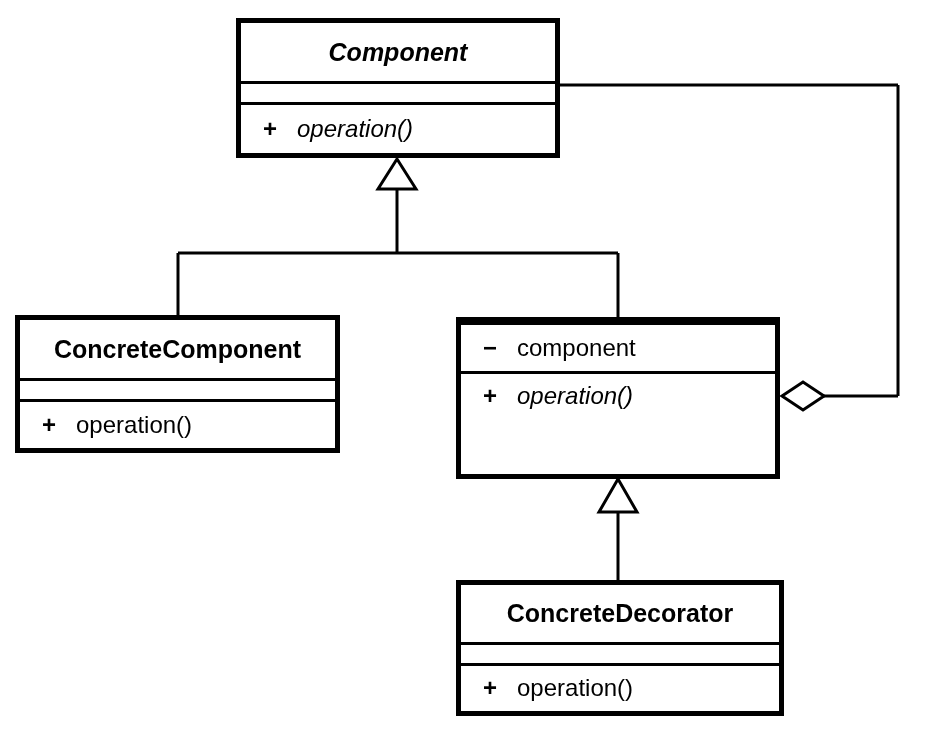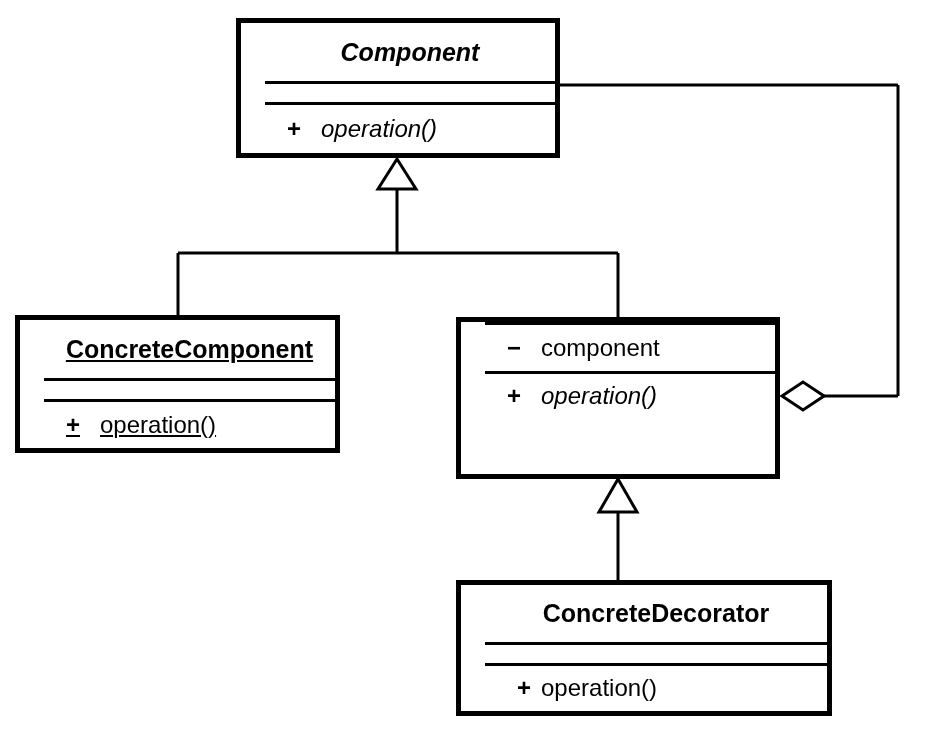--- a/index.html
+++ b/index.html
@@ -28,21 +28,20 @@
     box-sizing: border-box;
     background: #ffffff;
     border: 5px solid #000000;
     z-index: 5;
   }
   .compartment {
     box-sizing: border-box;
     background: #ffffff;
     display: flex;
     align-items: center;
-    margin-left: 24px;
   }
   .compartment.name-comp {
     justify-content: center;
   }
   .compartment.members-comp {
     justify-content: flex-start;
     border-top: 3px solid #000000;
   }
   .compartment.empty-comp {
     border-top: 3px solid #000000;
@@ -112,21 +111,21 @@
     </div>
     <div class="compartment empty-comp" style="height:21px;"></div>
     <div class="compartment members-comp" style="height:51px;">
       <div class="member-row">
         <span class="visibility">+</span>
         <span class="member-name abstract">operation()</span>
       </div>
     </div>
   </div>
 
-  <div class="uml-class" style="left:15px; top:315px; width:325px; height:138px;text-decoration:underline;">
+  <div class="uml-class" style="left:15px; top:315px; width:325px; height:138px;">
     <div class="compartment name-comp" style="height:58px;">
       <span class="class-name">ConcreteComponent</span>
     </div>
     <div class="compartment empty-comp" style="height:21px;"></div>
     <div class="compartment members-comp" style="height:49px;">
       <div class="member-row">
         <span class="visibility">+</span>
         <span class="member-name">operation()</span>
       </div>
     </div>
@@ -140,21 +139,21 @@
       </div>
     </div>
     <div class="compartment members-comp" style="height:47px;">
       <div class="member-row">
         <span class="visibility">+</span>
         <span class="member-name abstract">operation()</span>
       </div>
     </div>
   </div>
 
-  <div class="uml-class" style="left:456px; top:580px; width:376px; height:136px;text-align:center;">
+  <div class="uml-class" style="left:456px; top:580px; width:328px; height:136px;">
     <div class="compartment name-comp" style="height:57px;">
       <span class="class-name">ConcreteDecorator</span>
     </div>
     <div class="compartment empty-comp" style="height:21px;"></div>
     <div class="compartment members-comp" style="height:47px;">
       <div class="member-row">
         <span class="visibility">+</span>
         <span class="member-name">operation()</span>
       </div>
     </div>

